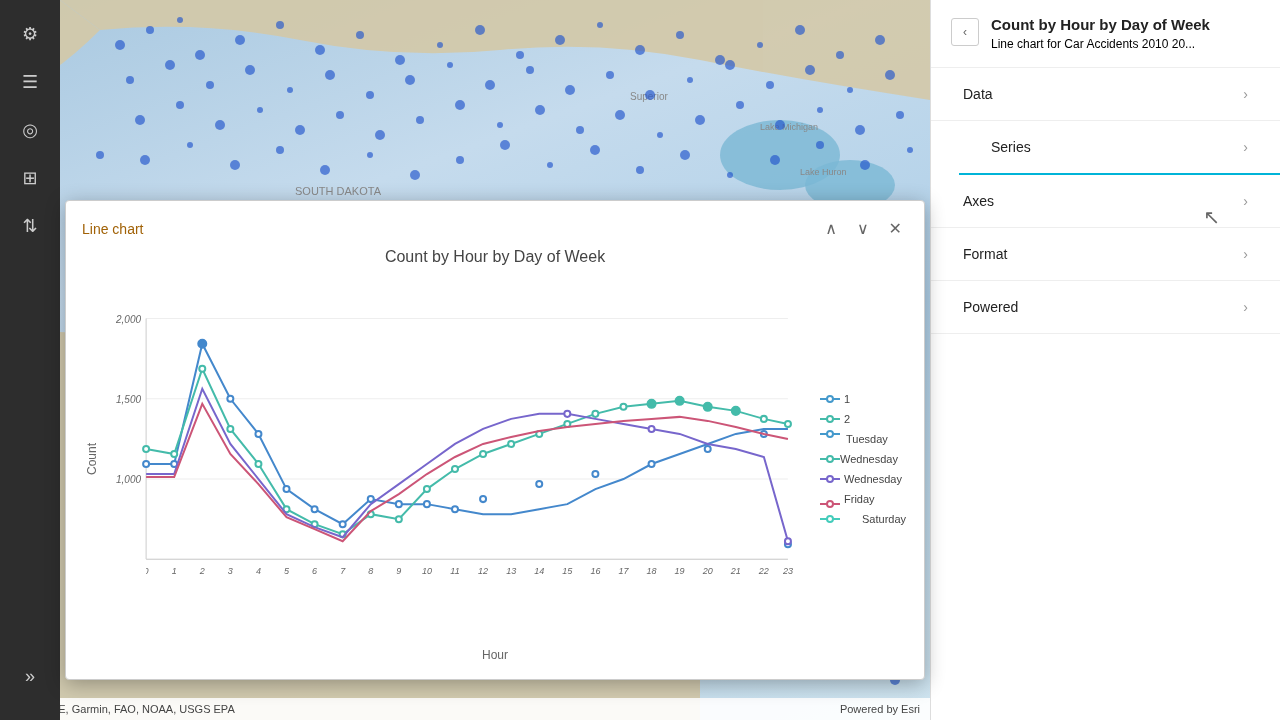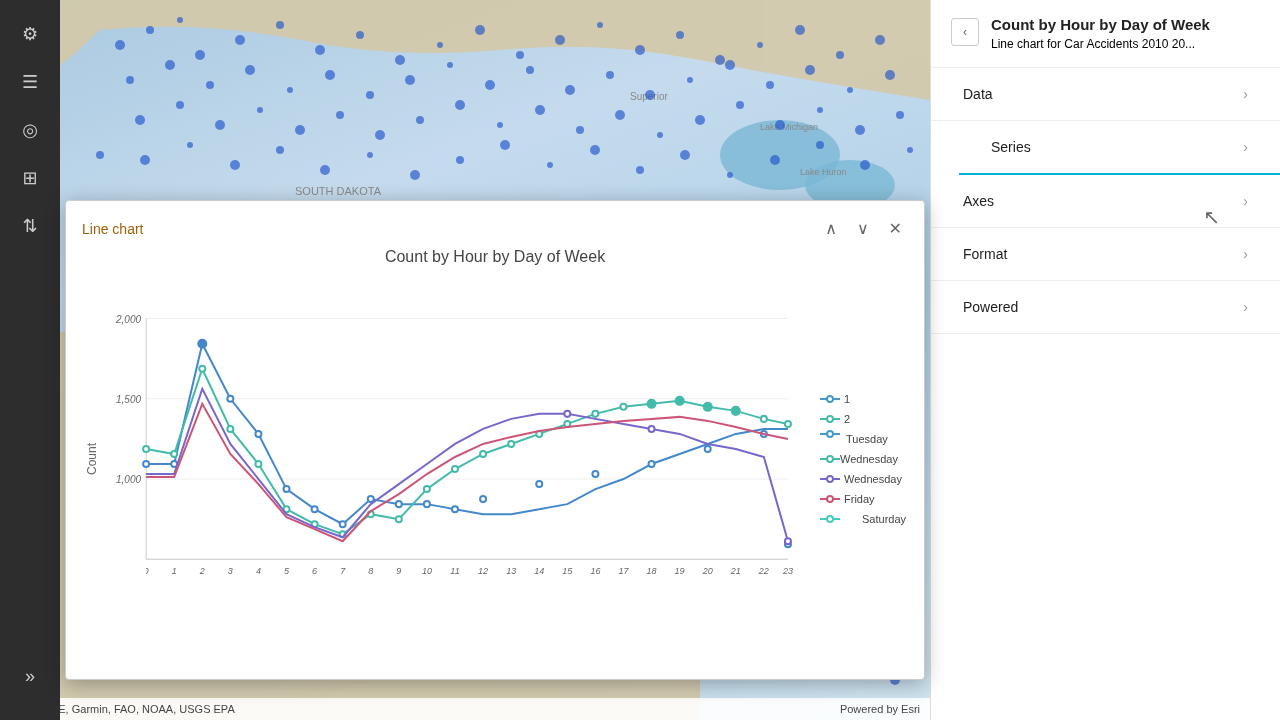--- a/index.html
+++ b/index.html
@@ -590,38 +590,39 @@
       </div>
       <div class="legend-item">
         <div style="display:flex;align-items:center;gap:4px;">
           <div style="width:20px;height:2px;background:#7766cc;position:relative;">
             <div style="width:8px;height:8px;border-radius:50%;border:2px solid #7766cc;background:white;position:absolute;top:-3px;left:6px;"></div>
           </div>
           <span>Wednesday</span>
         </div>
       </div>
       <div class="legend-item">
-        <div style="display:flex;align-items:center;gap:4px;">
+        <div style="display:flex;align-items:flex-end;gap:4px;">
           <div style="width:20px;height:2px;background:#cc5577;position:relative;">
             <div style="width:8px;height:8px;border-radius:50%;border:2px solid #cc5577;background:white;position:absolute;top:-3px;left:6px;"></div>
           </div>
           <span>Friday</span>
         </div>
       </div>
       <div class="legend-item">
         <div style="display:flex;align-items:center;gap:22px;">
           <div style="width:20px;height:2px;background:#44ccbb;position:relative;">
             <div style="width:8px;height:8px;border-radius:50%;border:2px solid #44ccbb;background:white;position:absolute;top:-3px;left:6px;"></div>
           </div>
           <span>Saturday</span>
         </div>
       </div>
     </div>
   </div>
 
+  <div class="chart-x-label">Hour</div>
 </div>
 
 <div id="right-panel">
   <div class="right-panel-header">
     <button class="collapse-btn">‹</button>
     <div class="panel-header-text">
       <h2>Count by Hour by Day of Week</h2>
       <p>Line chart for Car Accidents 2010 20...</p>
     </div>
   </div>

